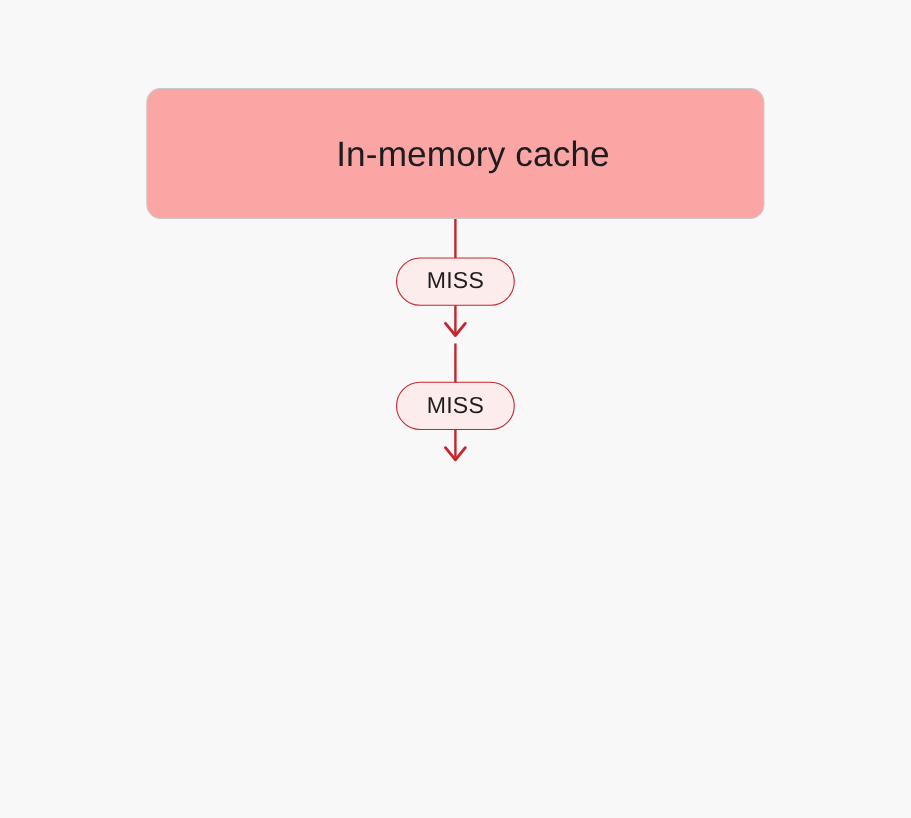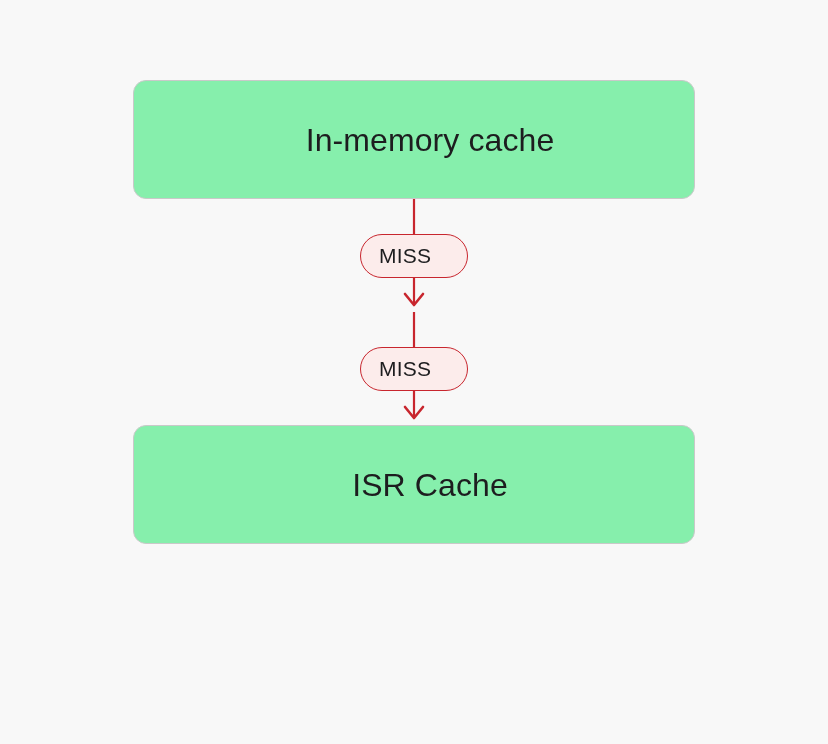--- a/index.html
+++ b/index.html
@@ -24,21 +24,21 @@
     position: absolute;
     left: 133px;
     top: 80px;
     width: 562px;
   }
 
   .node-box {
     box-sizing: border-box;
     width: 562px;
     height: 119px;
-    background: #86efac;
+    background: #fca5a5;
     border: 1.6px solid #c9c9c9;
     border-radius: 13px;
     display: flex;
     align-items: center;
     justify-content: center;
     padding-left: 32px;
   }
 
   .node-label {
     font-size: 32px;
@@ -72,20 +72,21 @@
     transform: translate(-50%, -50%);
     box-sizing: border-box;
     height: 44px;
     padding: 0 18px;
     min-width: 108px;
     background: #fceceb;
     border: 1.8px solid #c8262e;
     border-radius: 22px;
     display: flex;
     align-items: center;
+    justify-content: center;
   }
 
   .edge-badge-label {
     font-size: 21px;
     line-height: 1;
     color: #1d1d1f;
     letter-spacing: 0.2px;
     white-space: nowrap;
   }
 </style>
@@ -113,18 +114,15 @@
     <div class="connector">
       <svg class="connector-svg" viewBox="0 0 562 113" xmlns="http://www.w3.org/2000/svg">
         <line x1="281" y1="0" x2="281" y2="104" stroke="#c8262e" stroke-width="2.2"></line>
         <polyline points="272,95 281,106 290,95" fill="none" stroke="#c8262e" stroke-width="2.6" stroke-linecap="round" stroke-linejoin="round"></polyline>
       </svg>
       <div class="edge-badge">
         <span class="edge-badge-label">MISS</span>
       </div>
     </div>
 
-    <div class="node-box">
-      <span class="node-label">ISR Cache</span>
-    </div>
 
   </div>
 </div>
 
 </body></html>

